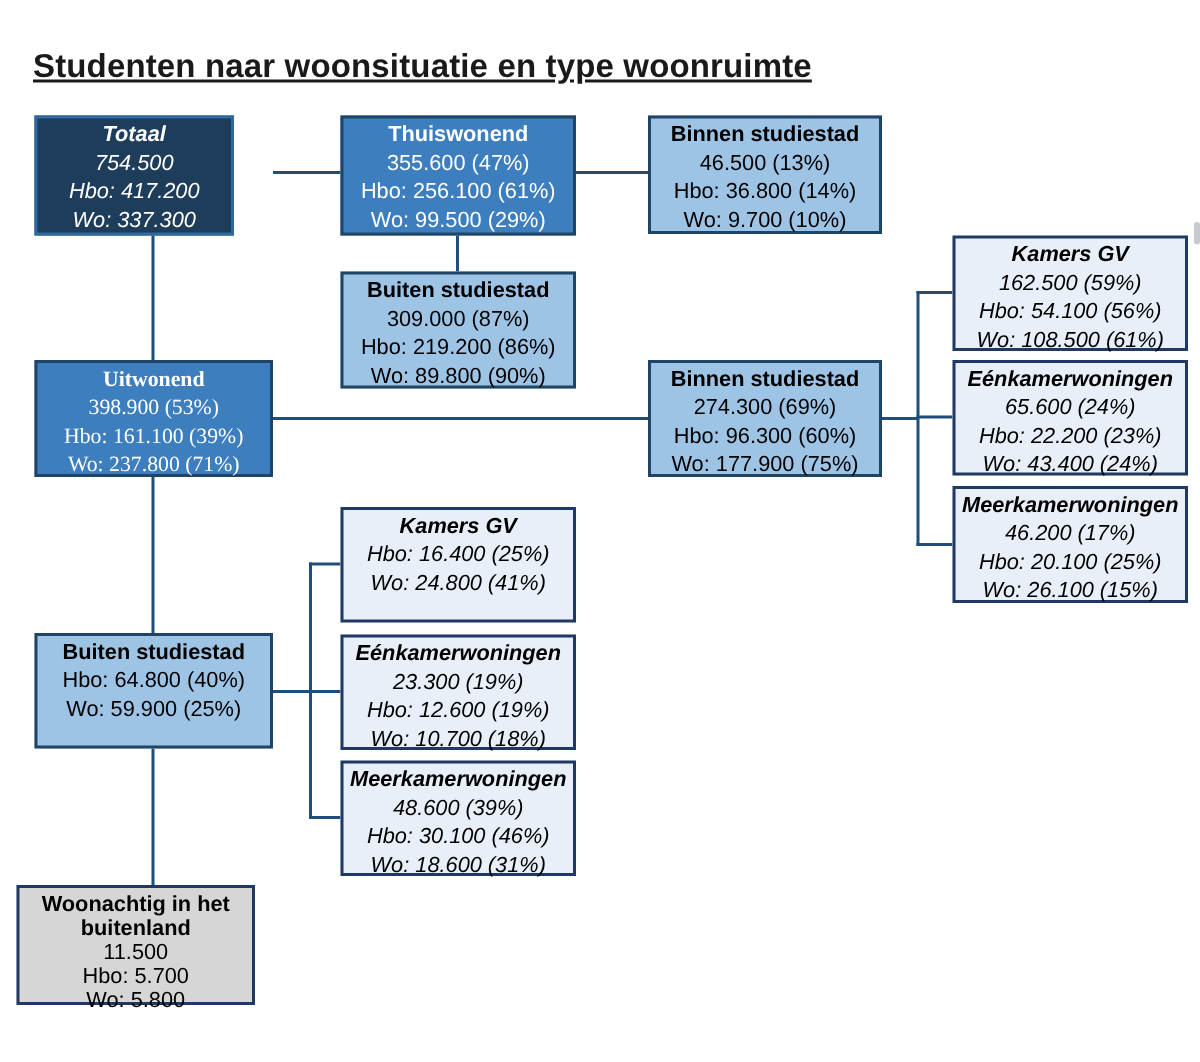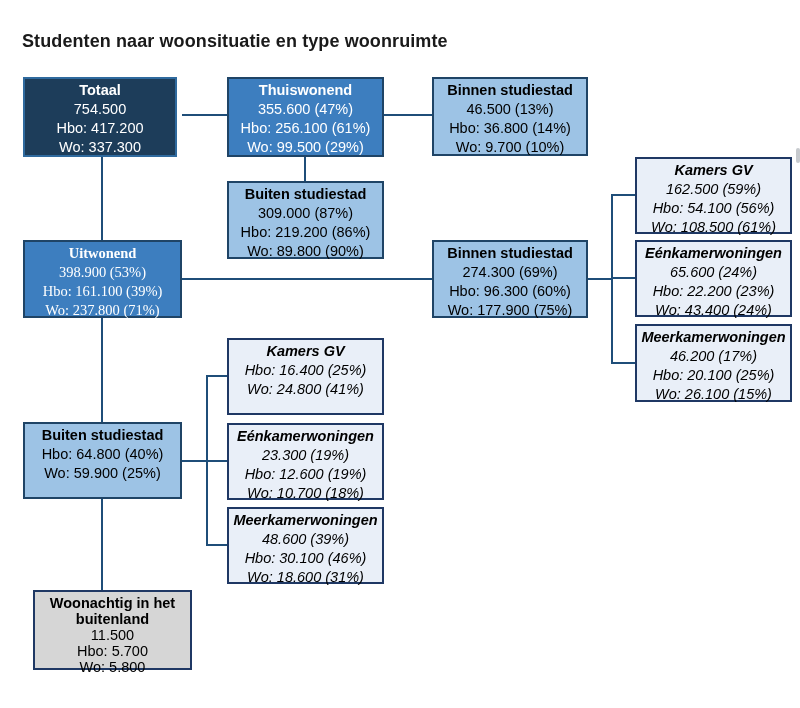--- a/index.html
+++ b/index.html
@@ -12,25 +12,26 @@
     width: 800px;
     height: 708px;
     background: var(--background, #ffffff);
     font-family: "Liberation Sans", sans-serif;
     overflow: hidden;
   }
   .page-title {
     position: absolute;
     left: 22px;
     top: 31px;
-    font-size: 18px;
+    font-size: 22px;
     font-weight: bold;
     color: var(--title_text, #1a1a1a);
     letter-spacing: 0.1px;
     white-space: nowrap;
+    text-decoration: underline;
   }
   .node {
     position: absolute;
     box-sizing: border-box;
     border: 2px solid #1f4e79;
     text-align: center;
     font-size: 14.5px;
     line-height: 19px;
     padding-top: 2px;
   }
@@ -74,21 +75,21 @@
   <div class="conn h" style="left:611px;top:194px;width:24px;"></div>
   <div class="conn h" style="left:611px;top:277px;width:24px;"></div>
   <div class="conn h" style="left:611px;top:362px;width:24px;"></div>
 
   <div class="conn h" style="left:182px;top:460px;width:25px;"></div>
   <div class="conn v" style="left:206px;top:375px;height:171px;"></div>
   <div class="conn h" style="left:206px;top:375px;width:21px;"></div>
   <div class="conn h" style="left:206px;top:460px;width:21px;"></div>
   <div class="conn h" style="left:206px;top:544px;width:21px;"></div>
 
-  <div class="node l1" style="left:23px;top:77px;width:154px;height:80px;">
+  <div class="node l1" style="left:23px;top:77px;width:133px;height:80px;font-style:italic;">
     <div class="node-title">Totaal</div>
     <div>754.500</div>
     <div>Hbo: 417.200</div>
     <div>Wo: 337.300</div>
   </div>
 
   <div class="node l2" style="left:227px;top:77px;width:157px;height:80px;">
     <div class="node-title">Thuiswonend</div>
     <div>355.600 (47%)</div>
     <div>Hbo: 256.100 (61%)</div>
@@ -163,21 +164,21 @@
     <div>Wo: 10.700 (18%)</div>
   </div>
 
   <div class="node l4" style="left:227px;top:507px;width:157px;height:77px;">
     <div class="node-title">Meerkamerwoningen</div>
     <div>48.600 (39%)</div>
     <div>Hbo: 30.100 (46%)</div>
     <div>Wo: 18.600 (31%)</div>
   </div>
 
-  <div class="node gray compact" style="left:33px;top:590px;width:159px;height:80px;">
+  <div class="node gray compact" style="left:11px;top:590px;width:159px;height:80px;">
     <div class="node-title">Woonachtig in het buitenland</div>
     <div>11.500</div>
     <div>Hbo: 5.700</div>
     <div>Wo: 5.800</div>
   </div>
 
   <div class="scrollbar-thumb" style="left:796px;top:148px;width:4px;height:15px;"></div>
 
 </div>
 

